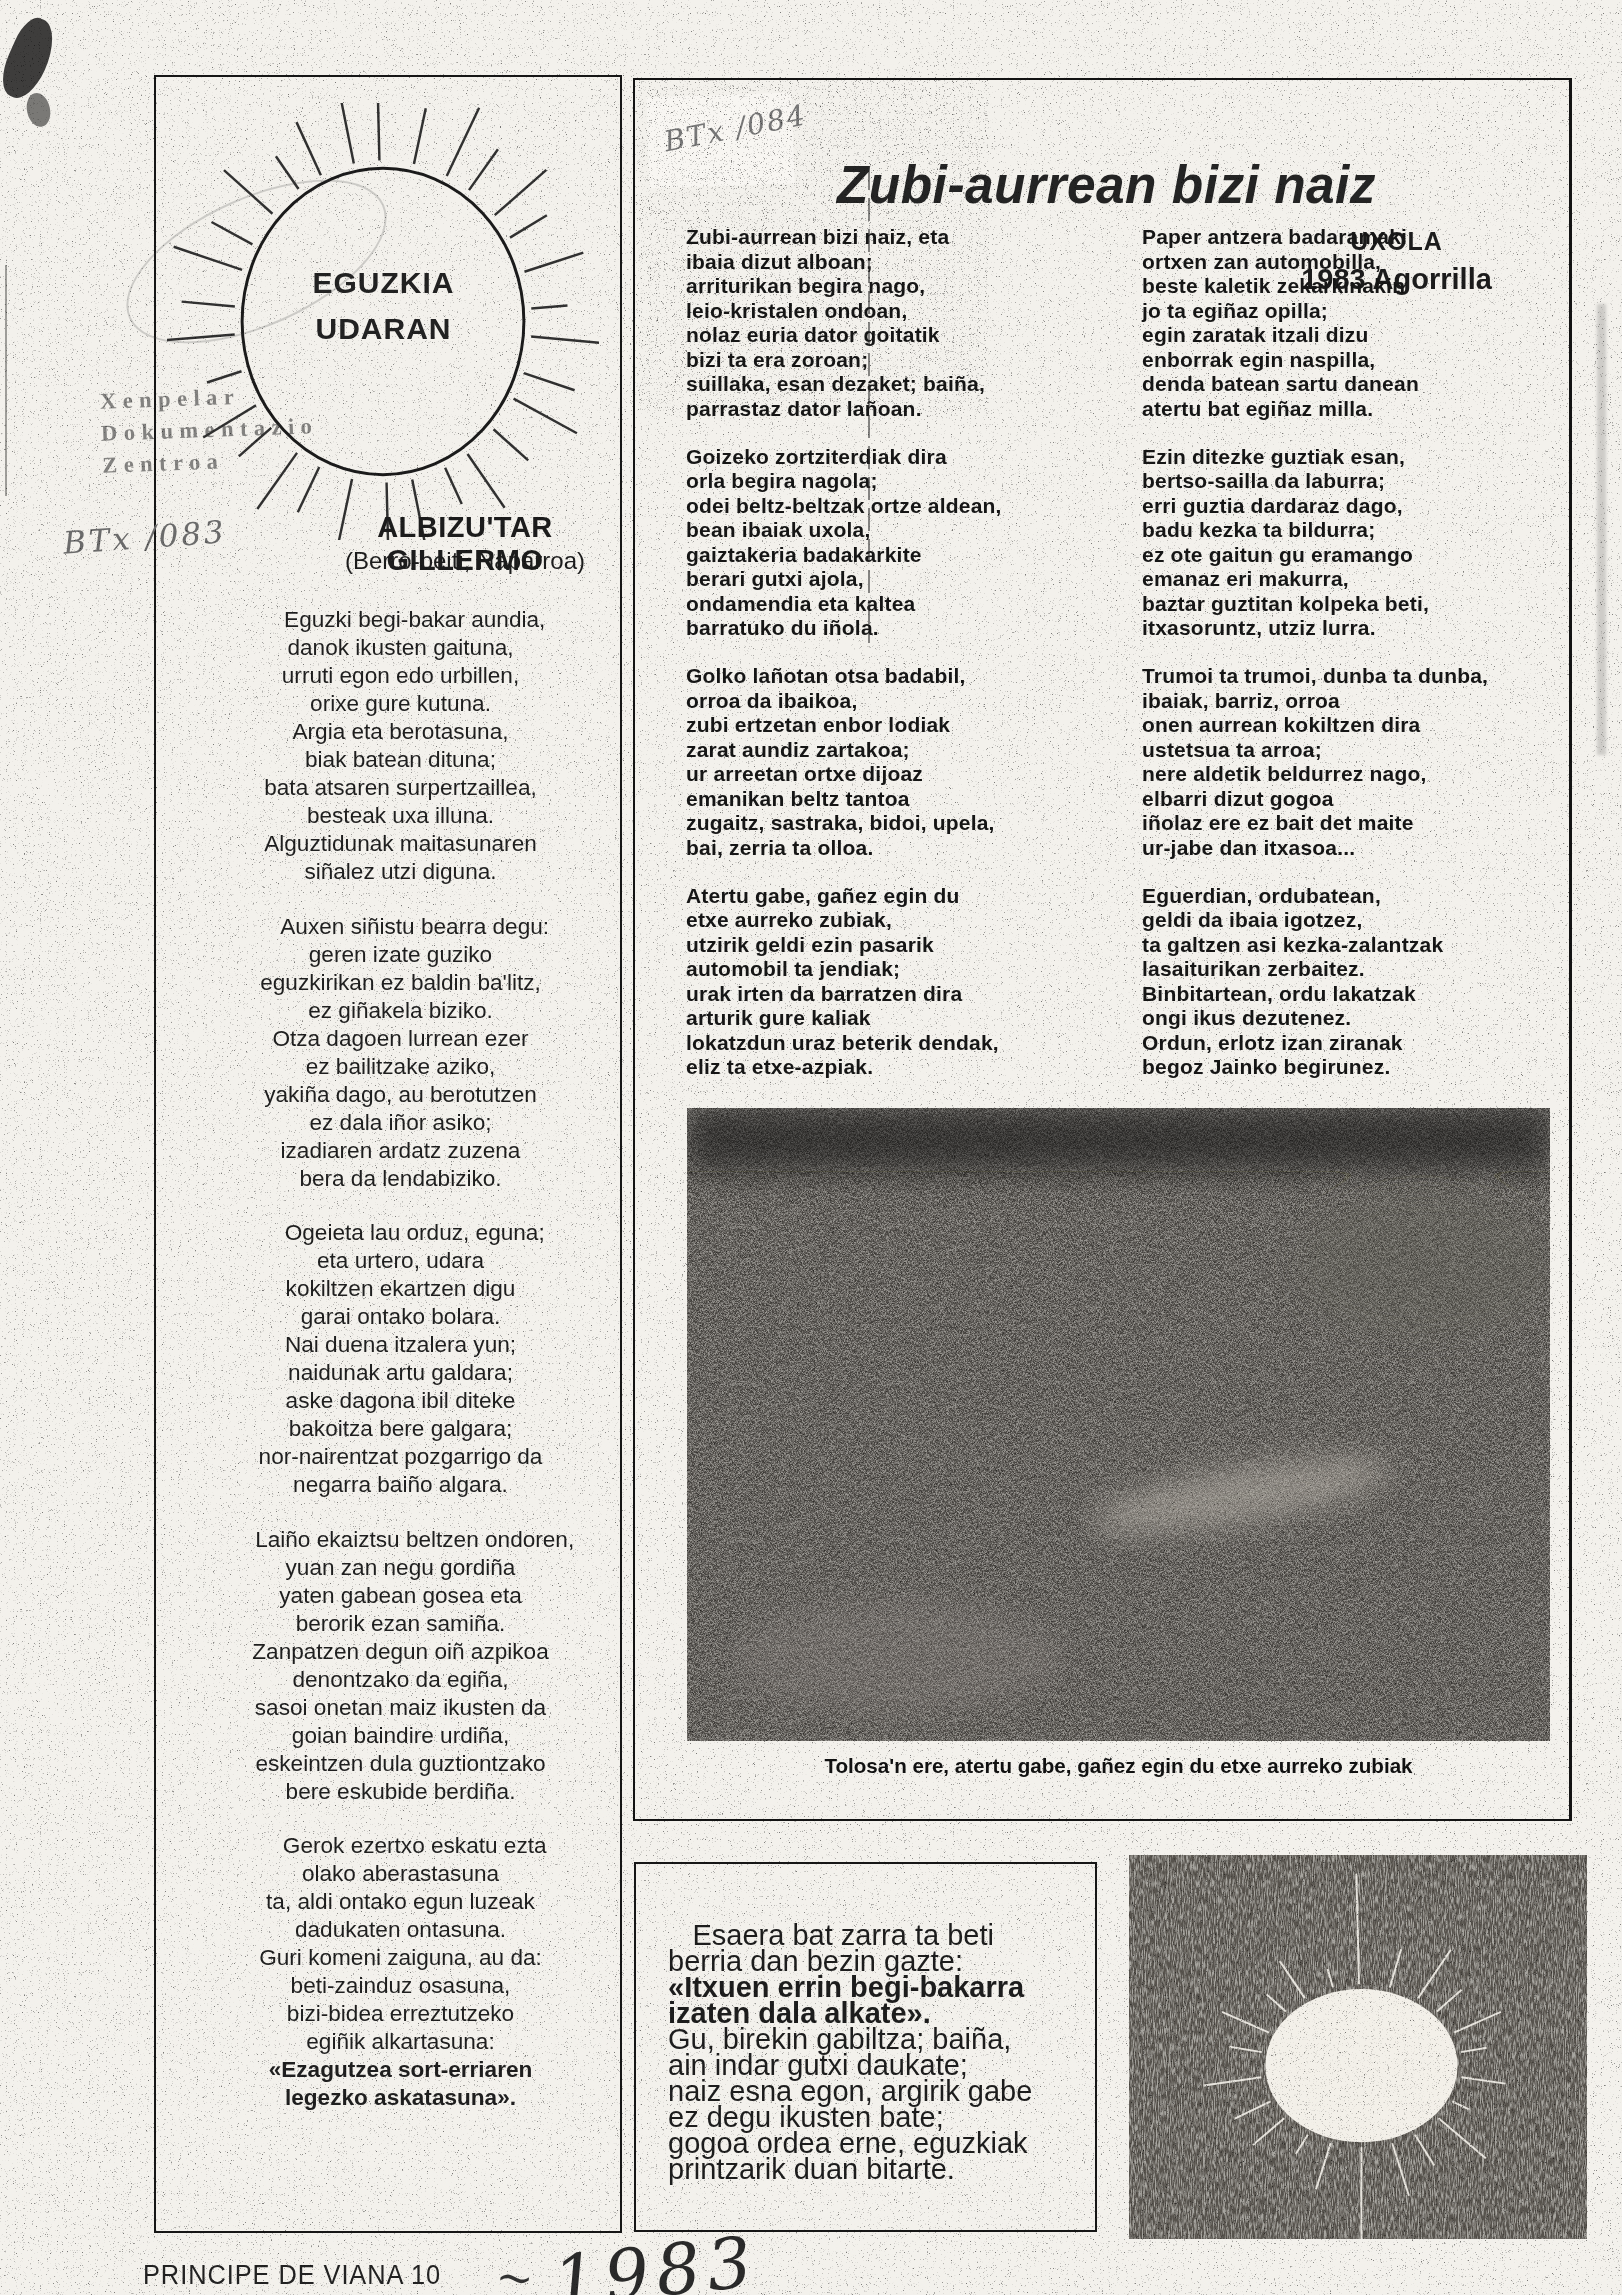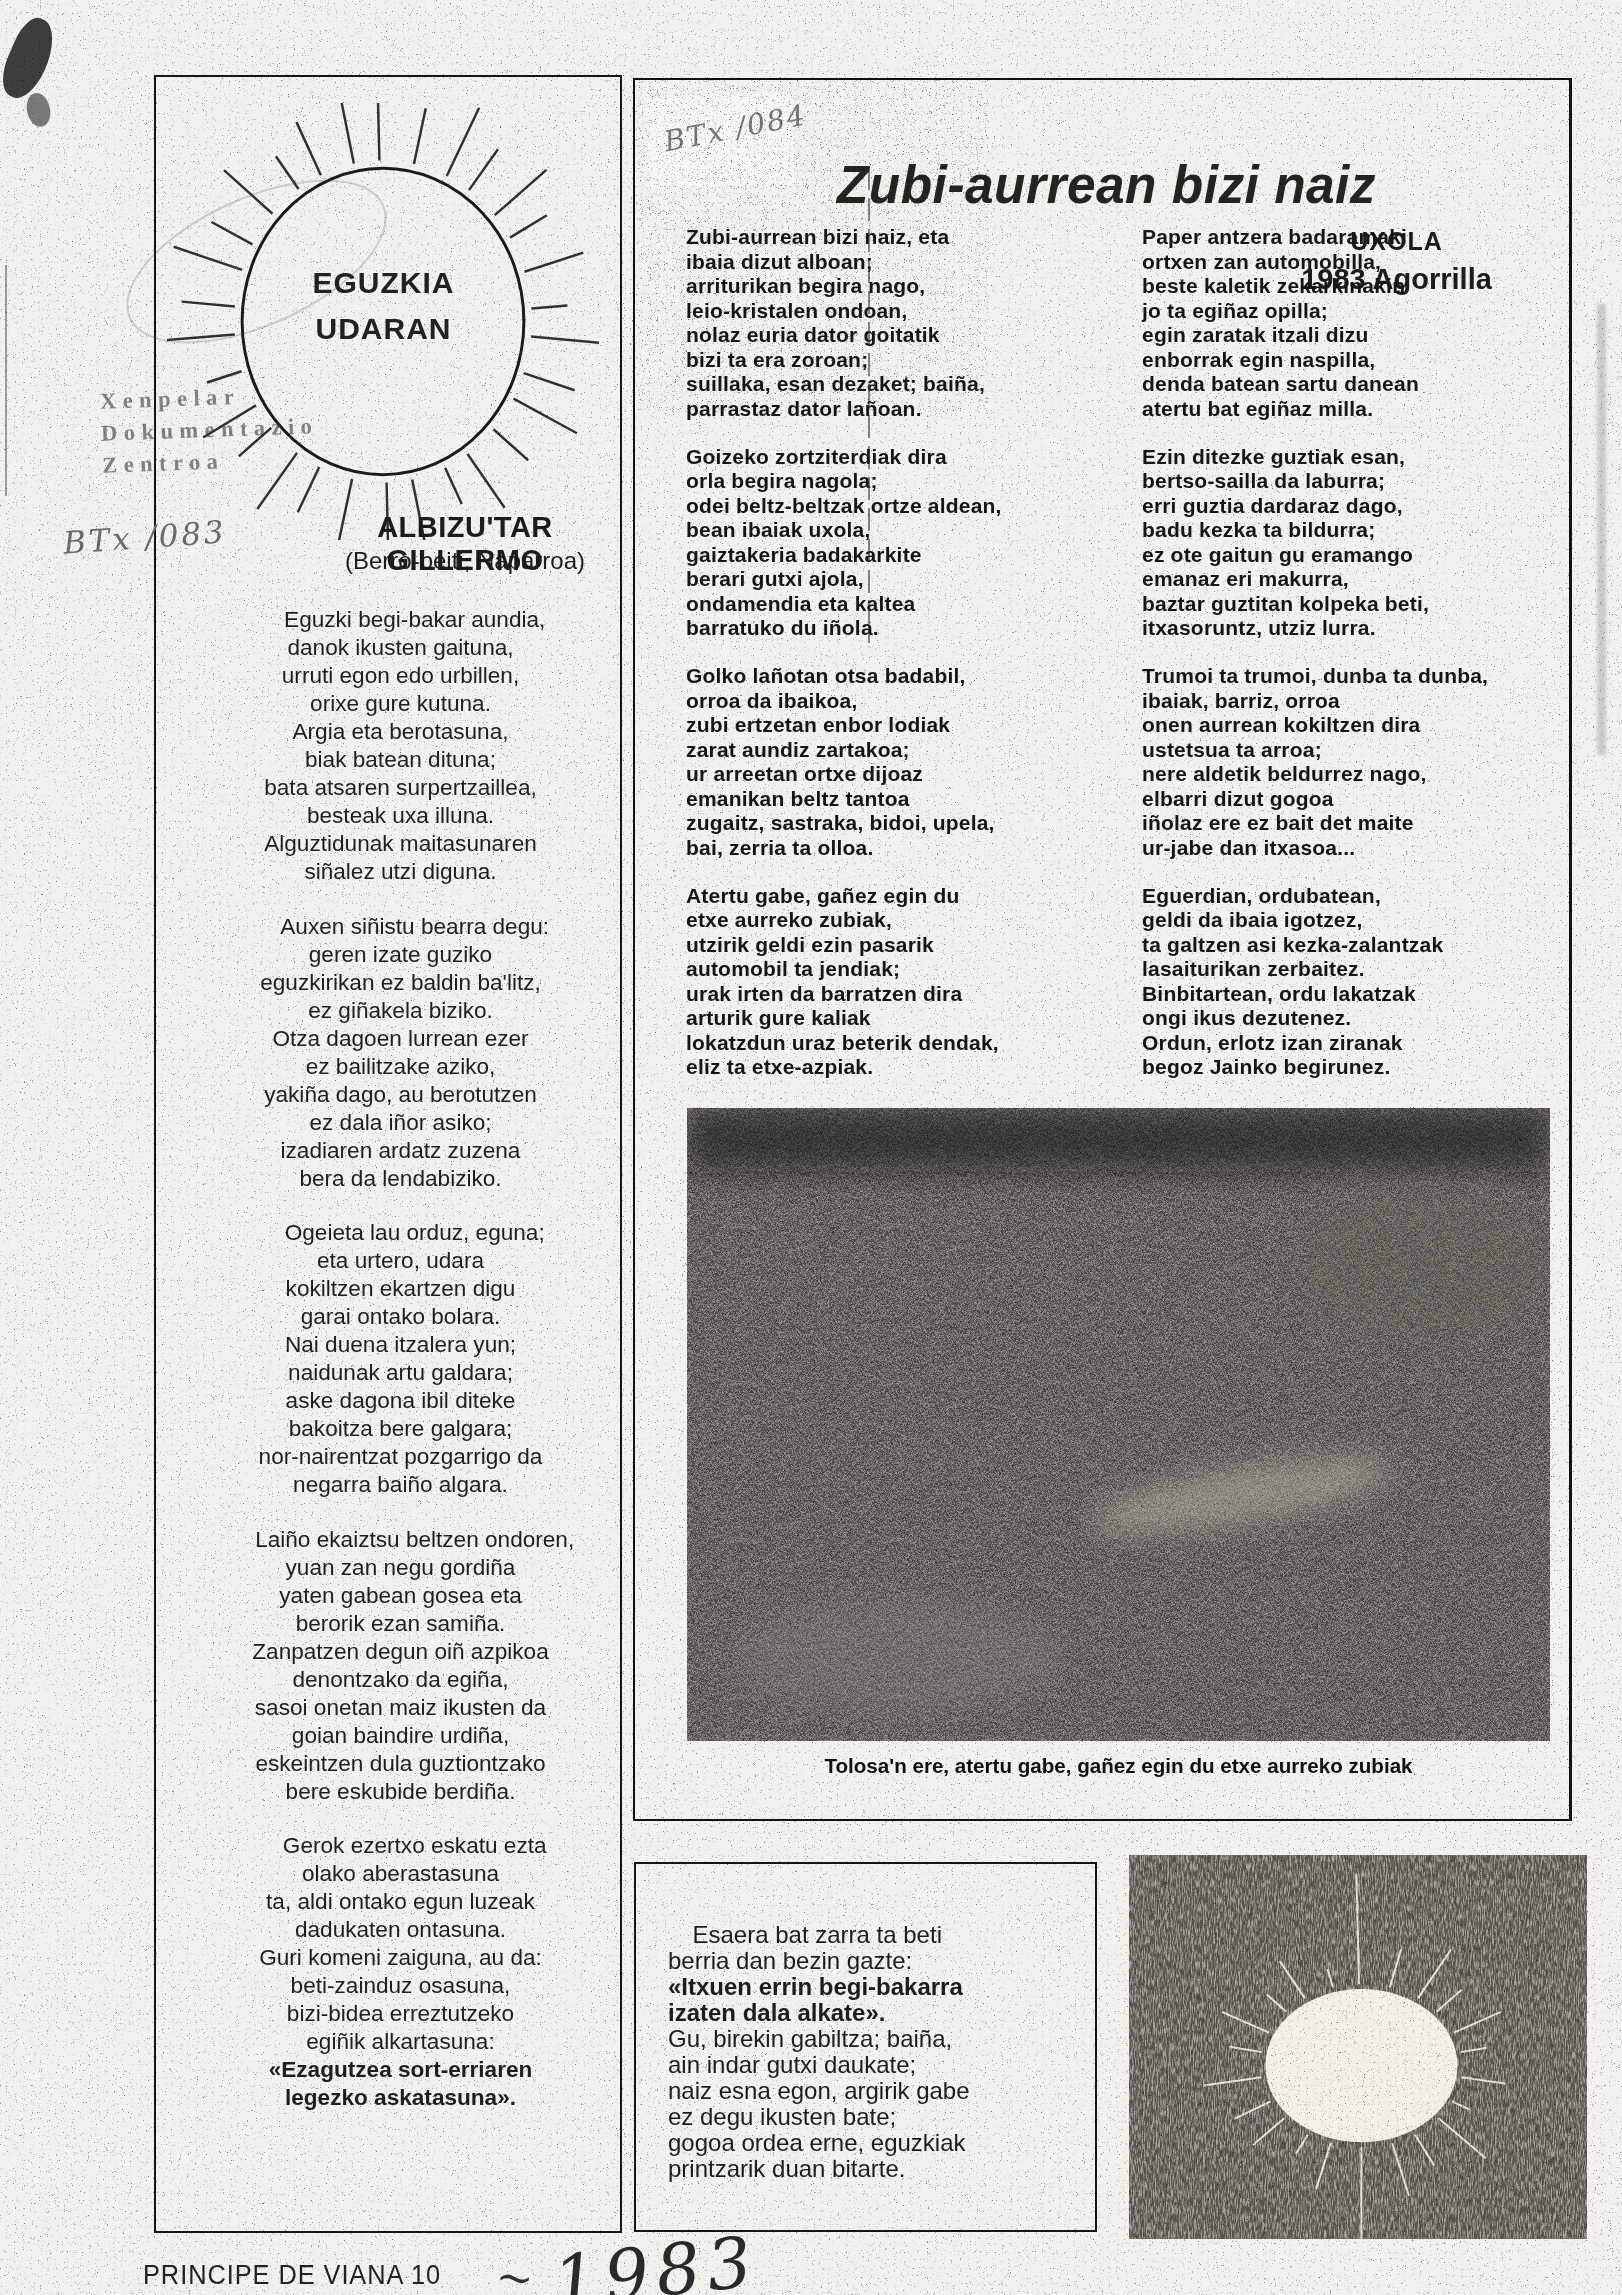--- a/index.html
+++ b/index.html
@@ -43,21 +43,21 @@
   .byline{right:25.5px;top:147px;width:294px;text-align:center;font-weight:bold;}
   .byline-author{font-size:25px;letter-spacing:1px;}
   .byline-date{font-size:29px;margin-top:6.9px;}
   .col{top:145px;width:437px;font-size:21px;line-height:24.5px;font-weight:bold;color:#161616;letter-spacing:0.2px;}
   .col1{left:51px;}
   .col2{left:507px;}
   .col .stanza{margin-bottom:23.5px;}
   .photo{left:52px;top:1028px;width:863px;height:633px;background:#454340;}
   .caption{left:52px;top:1674px;width:863px;text-align:center;font-size:20.6px;font-weight:bold;color:#111;}
   
-  .note-text{left:32px;top:58px;width:402px;font-size:24px;line-height:26px;color:#1d1d1d;}
+  .note-text{left:32px;top:58px;width:402px;font-size:29px;line-height:26px;color:#1d1d1d;}
   .note-text .line:first-child{text-indent:24.5px;}
   .line.bold{font-weight:bold;}
   
   .sun-photo{left:1129px;top:1855px;width:458px;height:384px;}
   
   .footer-pub{left:143px;top:2260px;font-size:27px;letter-spacing:1px;color:#222;transform:scaleX(0.94);transform-origin:left;}
   
   .corner-blotch{left:8.8px;top:17px;width:39px;height:83px;background:#101010;opacity:0.8;
     transform:rotate(24deg);border-radius:40% 60% 50% 50%;}
   .corner-blotch2{left:27px;top:93px;width:22.6px;height:34px;background:#151515;opacity:0.55;transform:rotate(-12deg);border-radius:50%;}

